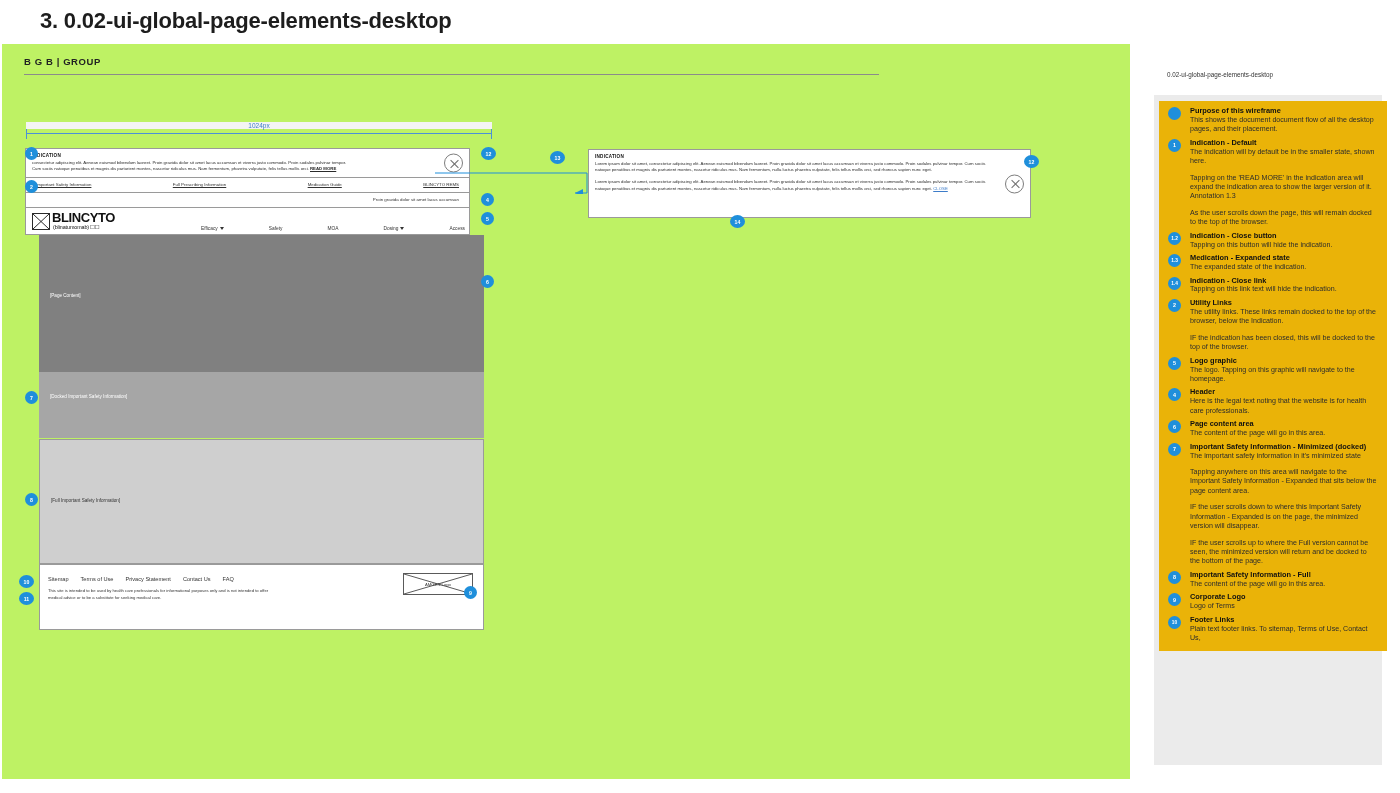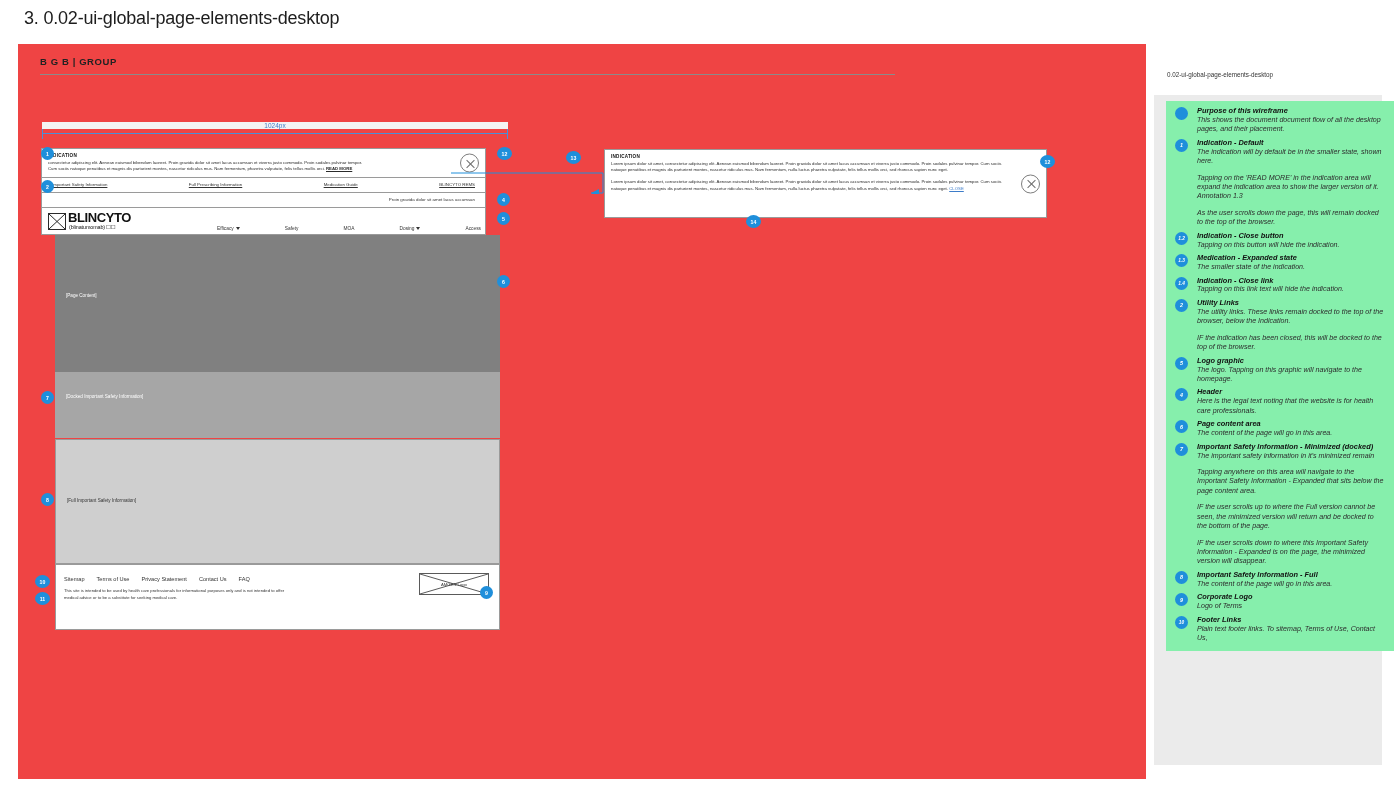--- a/index.html
+++ b/index.html
@@ -6,29 +6,29 @@
   body{
     width:1400px;height:793px;
     background:#ffffff;
     font-family:"Liberation Sans", sans-serif;
     color:#1a1a1a;
     overflow:hidden;
     position:relative;
   }
   
   #page-title{
-    position:absolute;left:24px;top:8px;
-    font-size:18px;font-weight:normal;color:#1d1d1d;
+    position:absolute;left:40px;top:8px;
+    font-size:22px;font-weight:bold;color:#1d1d1d;
     letter-spacing:-.2px;
   }
   
   #canvas{
-    position:absolute;left:18px;top:44px;
+    position:absolute;left:2px;top:44px;
     width:1128px;height:735px;
-    background:#ef4444;
+    background:#bef264;
   }
   #group-label{
     position:absolute;left:22px;top:12px;
     font-size:9.5px;font-weight:bold;letter-spacing:.6px;color:#222;
   }
   #group-rule{
     position:absolute;left:22px;top:30px;width:855px;height:1px;background:#8b8b8b;
   }
   
   #ruler{position:absolute;left:24px;top:78px;width:466px;height:16px;}
@@ -152,22 +152,22 @@
     position:absolute;left:1154px;top:55px;width:228px;height:710px;
     background:#ebebeb;
   }
   #anno-filename{
     position:absolute;left:0;top:0;width:228px;height:40px;background:#fff;
   }
   #anno-filename span{
     position:absolute;left:13px;top:16px;font-size:6.3px;color:#333;
   }
   #anno-list{
-    position:absolute;left:12px;top:46px;width:228px;
-    background:#86efac;padding:2px 0 8px 0;box-sizing:border-box;font-style:italic;
+    position:absolute;left:5px;top:46px;width:228px;
+    background:#eab308;padding:2px 0 8px 0;box-sizing:border-box;
   }
   .anno{position:relative;padding:3px 10px 0 31px;}
   .anno-badge{
     position:absolute;left:9px;top:4px;width:13px;height:13px;border-radius:50%;
     background:#1f8fdb;color:#fff;font-size:5.4px;font-weight:bold;
     display:flex;align-items:center;justify-content:center;
   }
   .anno-badge.two{font-size:4.8px;}
   .anno-title{font-size:7.4px;font-weight:bold;color:#111;line-height:1.28;}
   .anno-para{font-size:7.1px;color:#2c2c2c;line-height:1.33;margin-top:.5px;}
@@ -318,21 +318,21 @@
         <div class="anno-para">As the user scrolls down the page, this will remain docked to the top of the browser.</div>
       </div>
       <div class="anno">
         <div class="anno-badge two">1.2</div>
         <div class="anno-title">Indication - Close button</div>
         <div class="anno-para">Tapping on this button will hide the indication.</div>
       </div>
       <div class="anno">
         <div class="anno-badge two">1.3</div>
         <div class="anno-title">Medication - Expanded state</div>
-        <div class="anno-para">The smaller state of the indication.</div>
+        <div class="anno-para">The expanded state of the indication.</div>
       </div>
       <div class="anno">
         <div class="anno-badge two">1.4</div>
         <div class="anno-title">Indication - Close link</div>
         <div class="anno-para">Tapping on this link text will hide the indication.</div>
       </div>
       <div class="anno">
         <div class="anno-badge">2</div>
         <div class="anno-title">Utility Links</div>
         <div class="anno-para">The utility links. These links remain docked to the top of the browser, below the Indication.</div>
@@ -349,24 +349,24 @@
         <div class="anno-para">Here is the legal text noting that the website is for health care professionals.</div>
       </div>
       <div class="anno">
         <div class="anno-badge">6</div>
         <div class="anno-title">Page content area</div>
         <div class="anno-para">The content of the page will go in this area.</div>
       </div>
       <div class="anno">
         <div class="anno-badge">7</div>
         <div class="anno-title">Important Safety Information - Minimized (docked)</div>
-        <div class="anno-para">The important safety information in it's minimized remain</div>
+        <div class="anno-para">The important safety information in it's minimized state</div>
         <div class="anno-para">Tapping anywhere on this area will navigate to the Important Safety Information - Expanded that sits below the page content area.</div>
+        <div class="anno-para">IF the user scrolls down to where this Important Safety Information - Expanded is on the page, the minimized version will disappear.</div>
         <div class="anno-para">IF the user scrolls up to where the Full version cannot be seen, the minimized version will return and be docked to the bottom of the page.</div>
-        <div class="anno-para">IF the user scrolls down to where this Important Safety Information - Expanded is on the page, the minimized version will disappear.</div>
       </div>
       <div class="anno">
         <div class="anno-badge">8</div>
         <div class="anno-title">Important Safety Information - Full</div>
         <div class="anno-para">The content of the page will go in this area.</div>
       </div>
       <div class="anno">
         <div class="anno-badge">9</div>
         <div class="anno-title">Corporate Logo</div>
         <div class="anno-para">Logo of Terms</div>

